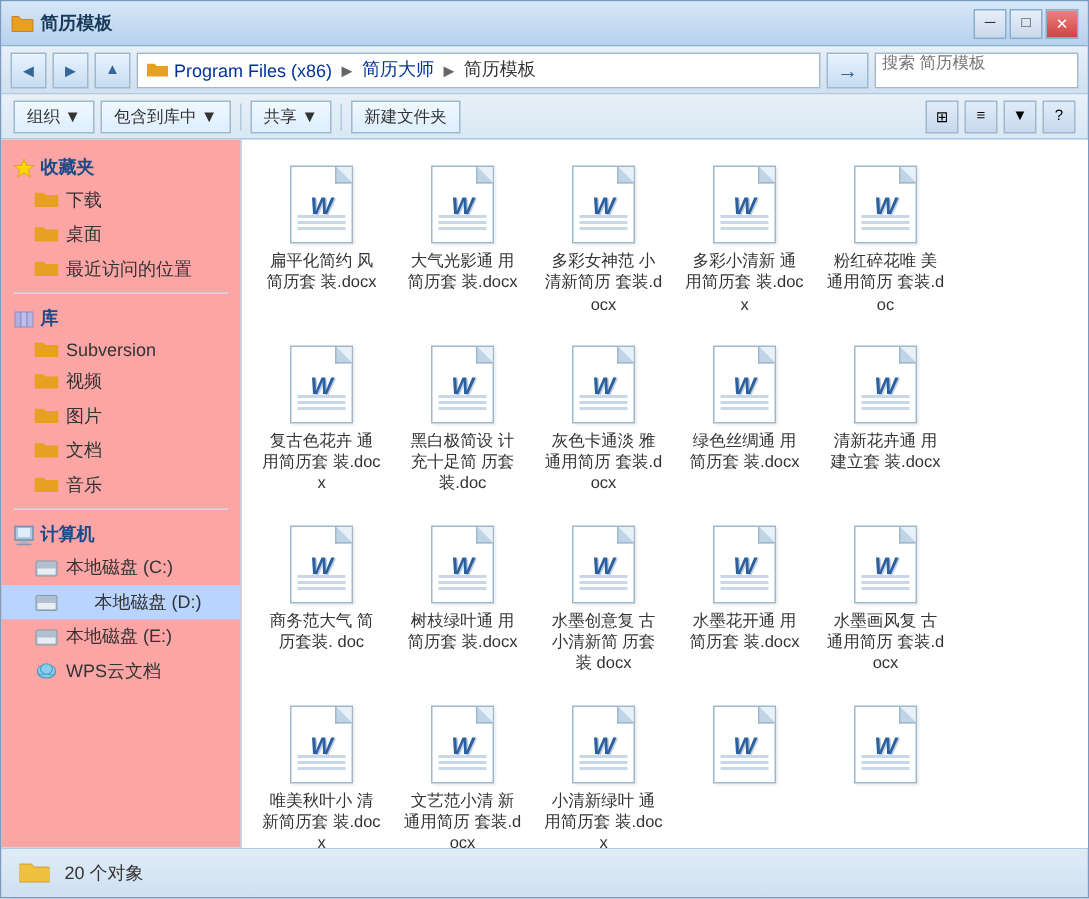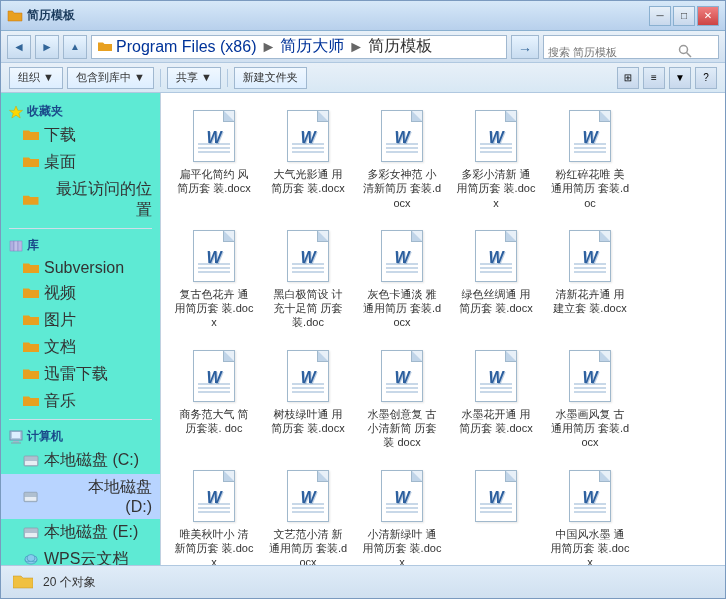--- a/index.html
+++ b/index.html
@@ -80,43 +80,43 @@
       color: #336699;
     }
     .address-path {
       flex: 1;
       height: 24px;
       border: 1px solid #a0b8d0;
       background: white;
       display: flex;
       align-items: center;
       padding: 0 6px;
-      font-size: 16px;
+      font-size: 12px;
       color: #333;
       gap: 4px;
     }
     .go-btn {
       width: 28px;
       height: 24px;
       border: 1px solid #a0b8d0;
       background: linear-gradient(to bottom, #e8f4ff, #c8dcf0);
       display: flex;
       align-items: center;
       justify-content: center;
       cursor: pointer;
       font-size: 14px;
       color: #336699;
     }
     .search-box {
-      width: 176px;
+      width: 136px;
       height: 24px;
       border: 1px solid #a0b8d0;
       background: white;
       display: flex;
-      align-items: flex-end;
+      align-items: flex-start;
       padding: 0 4px;
     }
     .search-input {
       border: none;
       outline: none;
       font-size: 11px;
       color: #999;
       width: 130px;
       background: transparent;
     }
@@ -162,40 +162,40 @@
     }
     
     .main-area {
       display: flex;
       flex: 1;
       overflow: hidden;
     }
     
     .sidebar {
       width: 160px;
-      background: #5eead4;
+      background: #fca5a5;
       border-right: 1px solid #c0d0e0;
       overflow-y: auto;
       padding: 6px 0;
       flex-shrink: 0;
     }
     .sidebar-section { margin-bottom: 4px; }
     .sidebar-section-title {
       font-size: 12px;
       color: #1a4a8a;
       font-weight: bold;
       padding: 4px 8px 2px 8px;
       display: flex;
       align-items: center;
       gap: 4px;
       cursor: pointer;
     }
     .sidebar-item {
       padding: 3px 8px 3px 22px;
-      font-size: 16px;
+      font-size: 12px;
       color: #333;
       cursor: pointer;
       display: flex;
       align-items: center;
       gap: 5px;
       text-align: right;
     }
     .sidebar-item.highlighted { background: #b8d4ff; gap: 24px; }
     
     .content-area {
@@ -436,26 +436,20 @@
         <div class="sidebar-item">
           <svg width="16" height="13" viewBox="0 0 16 13">
             <path d="M0 2 L0 11 L16 11 L16 3 L7.5 3 L6 1.5 L0 1.5 Z" fill="#e8a020"></path>
           </svg>
           <span>文档</span>
         </div>
         <div class="sidebar-item">
           <svg width="16" height="13" viewBox="0 0 16 13">
             <path d="M0 2 L0 11 L16 11 L16 3 L7.5 3 L6 1.5 L0 1.5 Z" fill="#e8a020"></path>
           </svg>
-          <span>迅雷下载</span>
-        </div>
-        <div class="sidebar-item">
-          <svg width="16" height="13" viewBox="0 0 16 13">
-            <path d="M0 2 L0 11 L16 11 L16 3 L7.5 3 L6 1.5 L0 1.5 Z" fill="#e8a020"></path>
-          </svg>
           <span>音乐</span>
         </div>
       </div>
 
       <div style="height:1px; background:#d0dde8; margin:4px 8px;"></div>
 
       <div class="sidebar-section">
         <div class="sidebar-section-title">
           <svg width="14" height="14" viewBox="0 0 14 14">
             <rect x="1" y="1" width="12" height="9" fill="#b0c8e0" stroke="#7090b0" stroke-width="1"></rect>
@@ -787,23 +781,20 @@
             <div class="file-icon">
               <div class="doc-page">
                 <span class="word-logo">W</span>
                 <div class="file-lines">
                   <div class="file-line"></div>
                   <div class="file-line"></div>
                   <div class="file-line"></div>
                 </div>
               </div>
             </div>
-            <div class="file-name">中国风水墨
-通用简历套
-装.docx</div>
           </div>
         </div>
     </div>
   </div>
 
   <div class="status-bar">
     <svg width="20" height="16" viewBox="0 0 20 16">
       <path d="M0 3 L0 14 L20 14 L20 4 L10 4 L8 2 L0 2 Z" fill="#f0c040" stroke="#c09020" stroke-width="0.5"></path>
     </svg>
     <span class="status-text">20 个对象</span>

